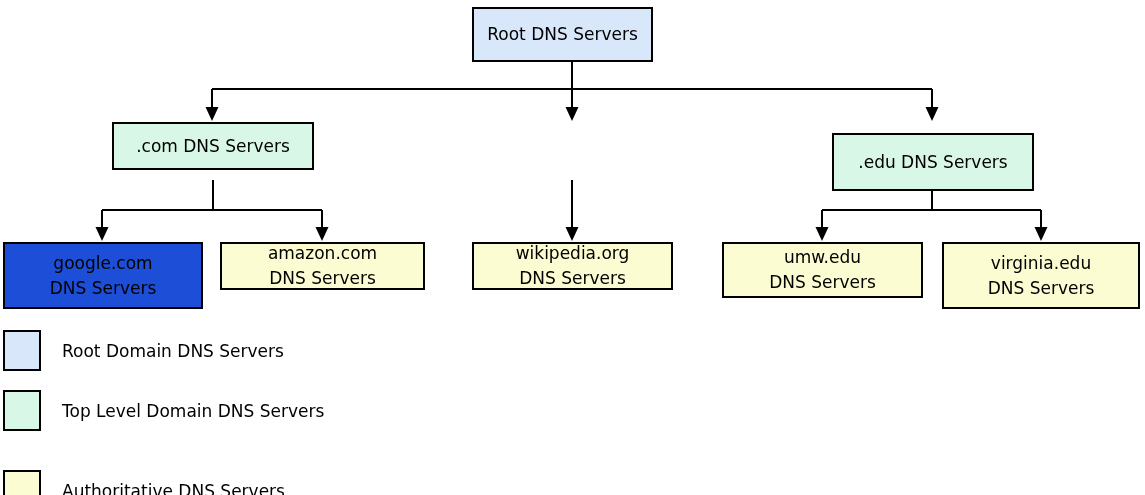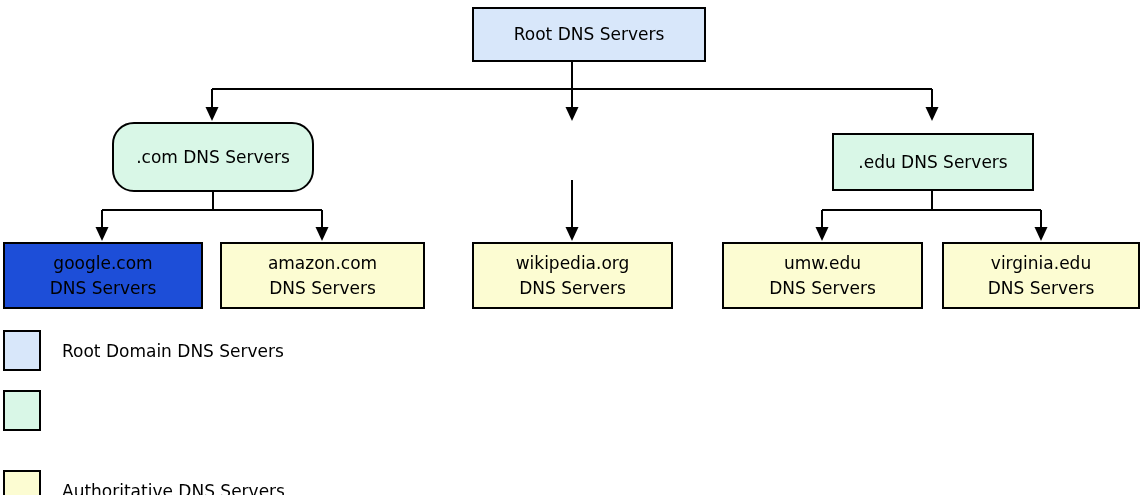--- a/index.html
+++ b/index.html
@@ -97,51 +97,52 @@
       <path d="M822 210 H1041"></path>
       <path d="M822 210 V229"></path>
       <path d="M1041 210 V229"></path>
     </g>
     <g fill="#000000" stroke="none">
       <polygon points="822,241 815.5,227 828.5,227"></polygon>
       <polygon points="1041,241 1034.5,227 1047.5,227"></polygon>
     </g>
   </svg>
 
-  <div class="node" style="left: 472px; top: 7px; width: 234px; height: 55px; background-color: rgb(216, 231, 250);">Root DNS Servers</div>
+  <div class="node" style="left: 472px; top: 7px; width: 181px; height: 55px; background-color: rgb(216, 231, 250);">Root DNS Servers</div>
 
-  <div class="node" style="left: 112px; top: 122px; width: 202px; height: 70px; background-color: rgb(217, 247, 231); border-radius: 22px;">.com DNS Servers</div>
+  <div class="node" style="left: 112px; top: 122px; width: 202px; height: 48px; background-color: rgb(217, 247, 231);">.com DNS Servers</div>
   <div class="node" style="left: 832px; top: 122px; width: 202px; height: 58px; background-color: rgb(217, 247, 231); margin-top: 11px;">.edu DNS Servers</div>
 
   <div class="node" style="left: 3px; top: 242px; width: 200px; height: 67px; background-color: #1d4ed8;">
     <span>google.com</span>
     <span>DNS Servers</span>
   </div>
-  <div class="node" style="left: 220px; top: 242px; width: 205px; height: 67px; background-color: rgb(252, 252, 210);">
+  <div class="node" style="left: 220px; top: 242px; width: 205px; height: 48px; background-color: rgb(252, 252, 210);">
     <span>amazon.com</span>
     <span>DNS Servers</span>
   </div>
-  <div class="node" style="left: 472px; top: 242px; width: 201px; height: 67px; background-color: rgb(252, 252, 210);">
+  <div class="node" style="left: 472px; top: 242px; width: 201px; height: 48px; background-color: rgb(252, 252, 210);">
     <span>wikipedia.org</span>
     <span>DNS Servers</span>
   </div>
-  <div class="node" style="left: 722px; top: 242px; width: 201px; height: 67px; background-color: rgb(252, 252, 210);">
+  <div class="node" style="left: 722px; top: 242px; width: 201px; height: 56px; background-color: rgb(252, 252, 210);">
     <span>umw.edu</span>
     <span>DNS Servers</span>
   </div>
   <div class="node" style="left: 942px; top: 242px; width: 198px; height: 67px; background-color: rgb(252, 252, 210);">
     <span>virginia.edu</span>
     <span>DNS Servers</span>
   </div>
 
   <div class="legend-row" style="left:3px; top:330px;">
     <div class="legend-swatch" style="background-color: rgb(216, 231, 250);"></div>
     <span class="legend-label">Root Domain DNS Servers</span>
   </div>
   <div class="legend-row" style="left:3px; top:390px;">
     <div class="legend-swatch" style="background-color: rgb(217, 247, 231);"></div>
+    <span class="legend-label">Top Level Domain DNS Servers</span>
   </div>
   <div class="legend-row" style="left:3px; top:470px;">
     <div class="legend-swatch" style="background-color: rgb(252, 252, 210);"></div>
     <span class="legend-label">Authoritative DNS Servers</span>
   </div>
 
 </div>
 
 </body></html>

